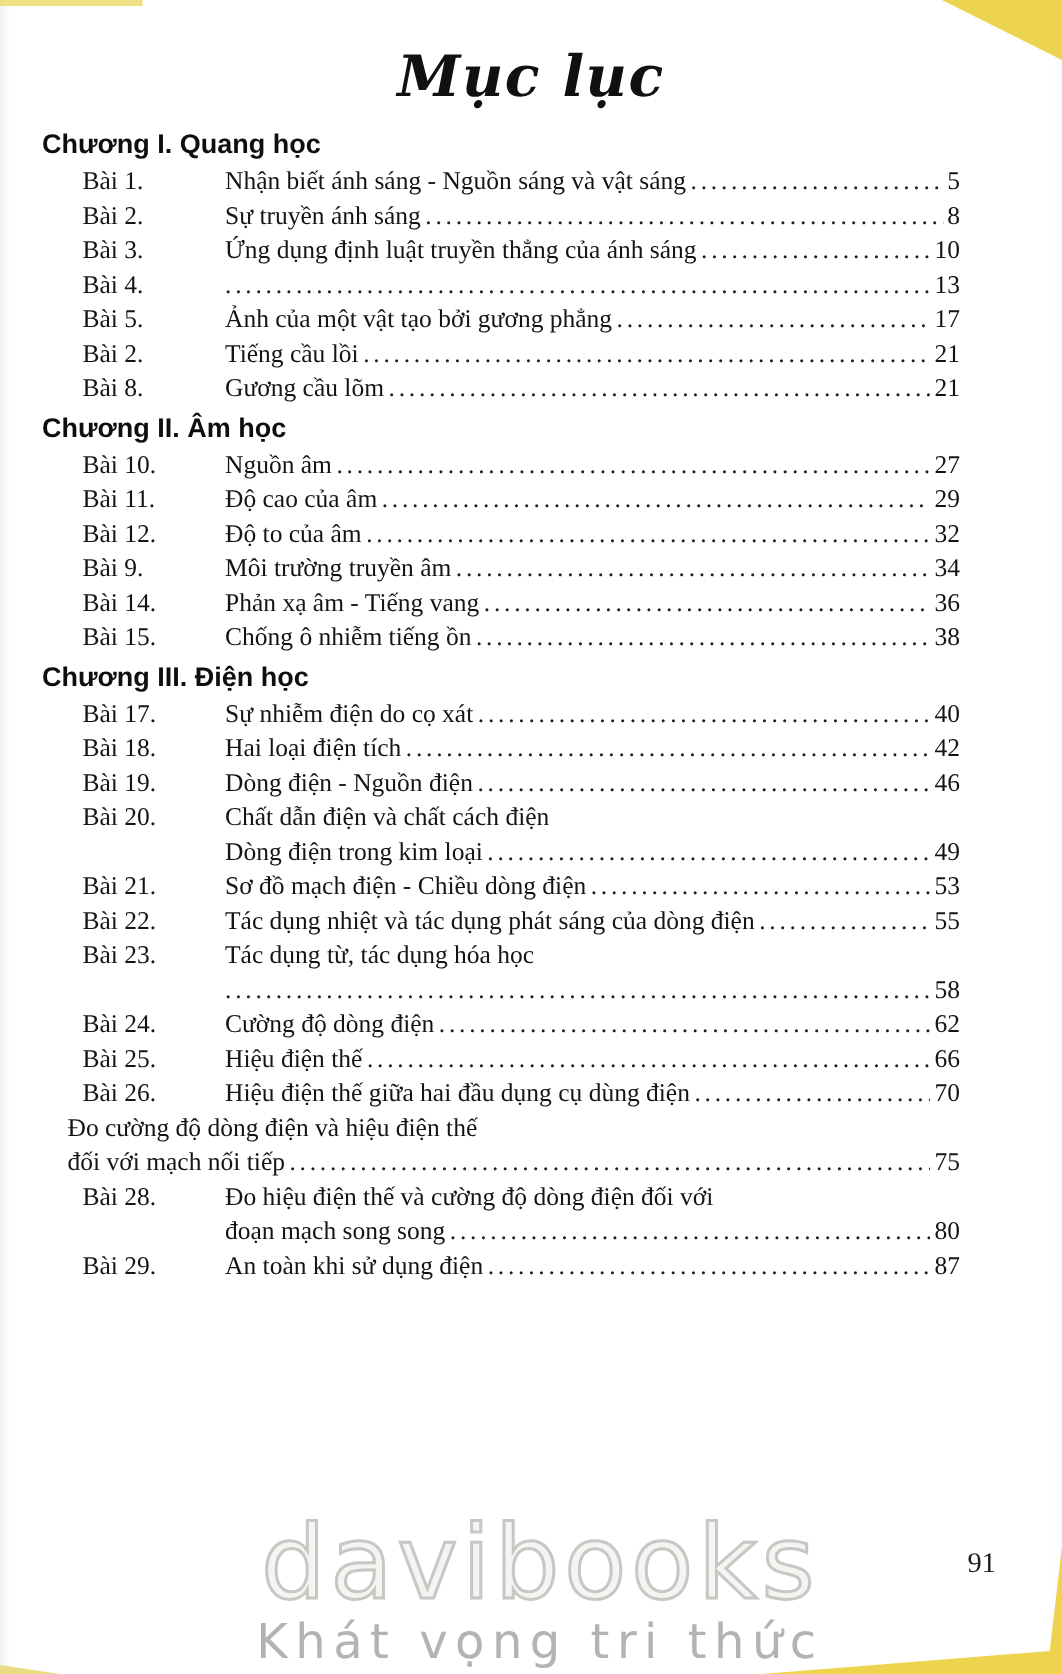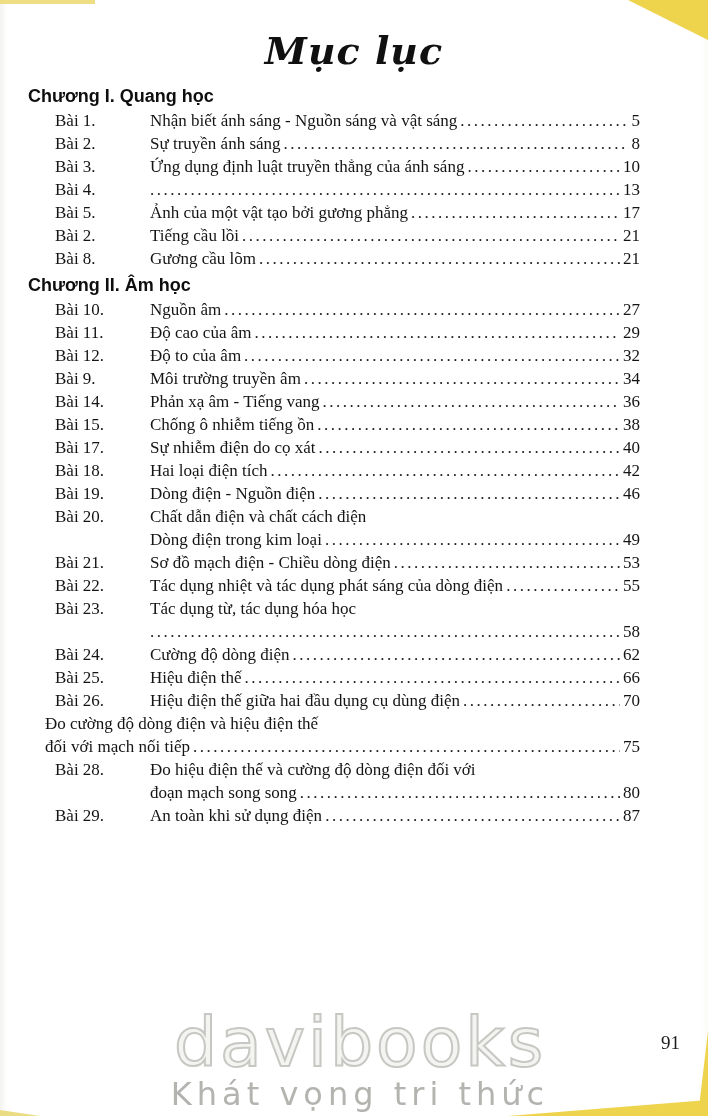--- a/index.html
+++ b/index.html
@@ -71,21 +71,21 @@
     -webkit-text-stroke: 2px #c7c7c3;
   }
   .wm-tagline {
     font-family: "DejaVu Sans", sans-serif;
     font-size: 32px; line-height: 32px; letter-spacing: 5px;
     color: #b3b3af;
   }
 
   
   .page-number {
-    position: absolute; right: 28px; bottom: 62px;
+    position: absolute; right: 44px; bottom: 62px;
     font-size: 19px; color: #1d1d1d;
   }
 </style>
 </head>
 <body>
 
 <div class="page">
 
   <div class="artifact artifact-top-right"></div>
   <div class="artifact artifact-top-left"></div>
@@ -220,20 +220,21 @@
       <div class="toc-item">
         <span class="item-label">Bài 15.</span>
         <div class="item-content">
           <div class="item-line">
             <span class="item-text">Chống ô nhiễm tiếng ồn</span>
             <span class="leader">......................................................................................................................................................</span>
             <span class="item-page">38</span>
           </div>
         </div>
       </div>
+      <div class="chapter-heading">Chương III. Điện học</div>
       <div class="toc-item">
         <span class="item-label">Bài 17.</span>
         <div class="item-content">
           <div class="item-line">
             <span class="item-text">Sự nhiễm điện do cọ xát</span>
             <span class="leader">......................................................................................................................................................</span>
             <span class="item-page">40</span>
           </div>
         </div>
       </div>

